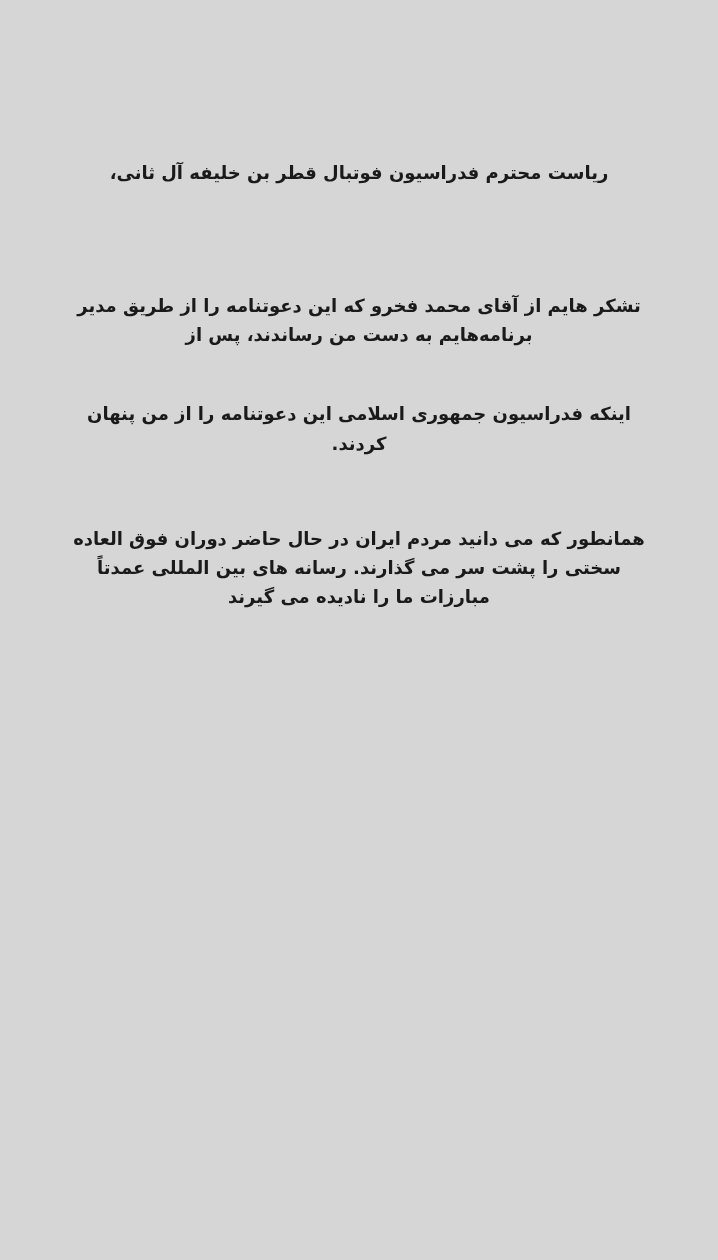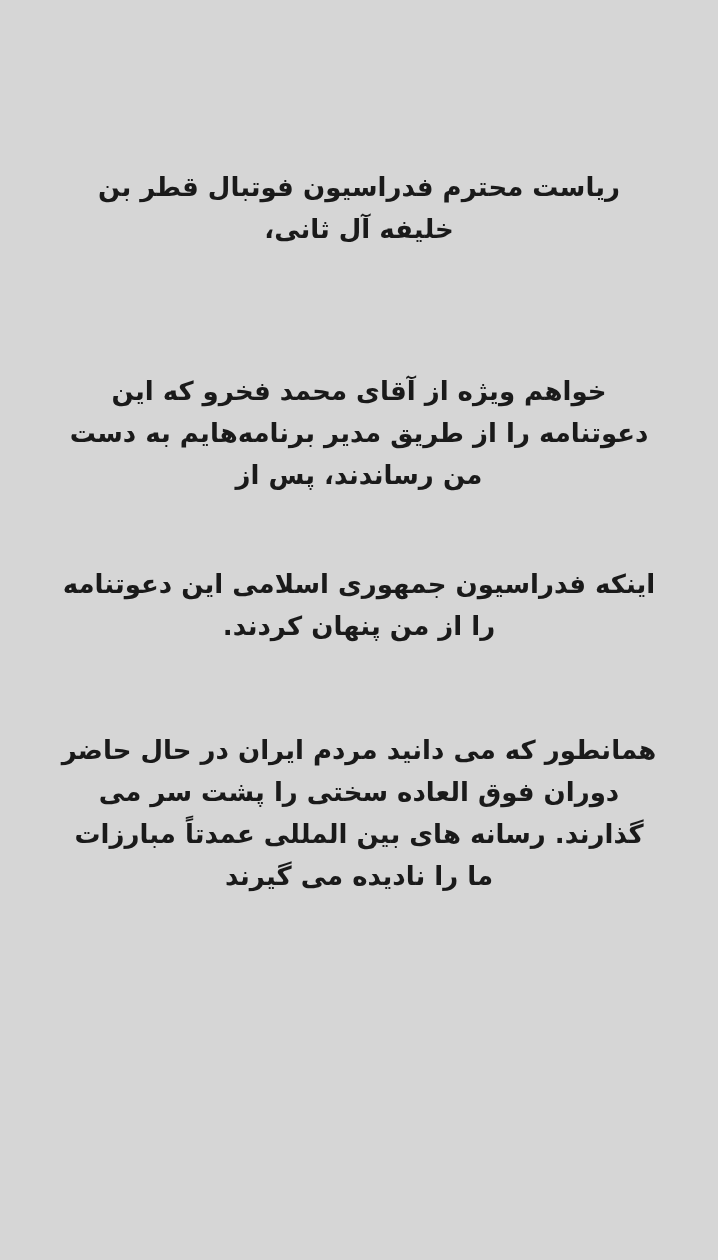--- a/index.html
+++ b/index.html
@@ -22,21 +22,21 @@
     flex-direction: column;
     align-items: center;
   }
   .para {
     width: 100%;
     text-align: center;
     direction: rtl;
     unicode-bidi: isolate;
     color: #1a1a1a;
     font-weight: bold;
-    font-size: 26px;
+    font-size: 18px;
     line-height: 1.62;
     letter-spacing: 0.1px;
     white-space: pre-line;
   }
   .gap-lg { height: 34px; }
   .gap-md { height: 30px; }
   .gap-sm { height: 14px; }
   .gap-xl { height: 64px; }
   .gap-xxl { height: 46px; }
   .tight { line-height: 1.5; }
@@ -46,21 +46,21 @@
 
 <div class="page">
 
   <p class="para">ریاست محترم فدراسیون فوتبال قطر بن خلیفه آل ثانی،</p>
 
   <div class="gap-lg"></div>
 
 
   <div class="gap-lg"></div>
 
-  <p class="para">خواهم ویژه از آقای محمد فخرو که این دعوتنامه را از طریق مدیر برنامه‌هایم به دست من رساندند، پس از</p>
+  <p class="para">تشکر هایم از آقای محمد فخرو که این دعوتنامه را از طریق مدیر برنامه‌هایم به دست من رساندند، پس از</p>
 
   <div class="gap-sm"></div>
 
   <p class="para">اینکه فدراسیون جمهوری اسلامی این دعوتنامه را از من پنهان کردند.</p>
 
   <div class="gap-md"></div>
 
   <p class="para">همانطور که می دانید مردم ایران در حال حاضر دوران فوق العاده سختی را پشت سر می گذارند. رسانه های بین المللی عمدتاً مبارزات ما را نادیده می گیرند</p>
 
   <div class="gap-md"></div>

